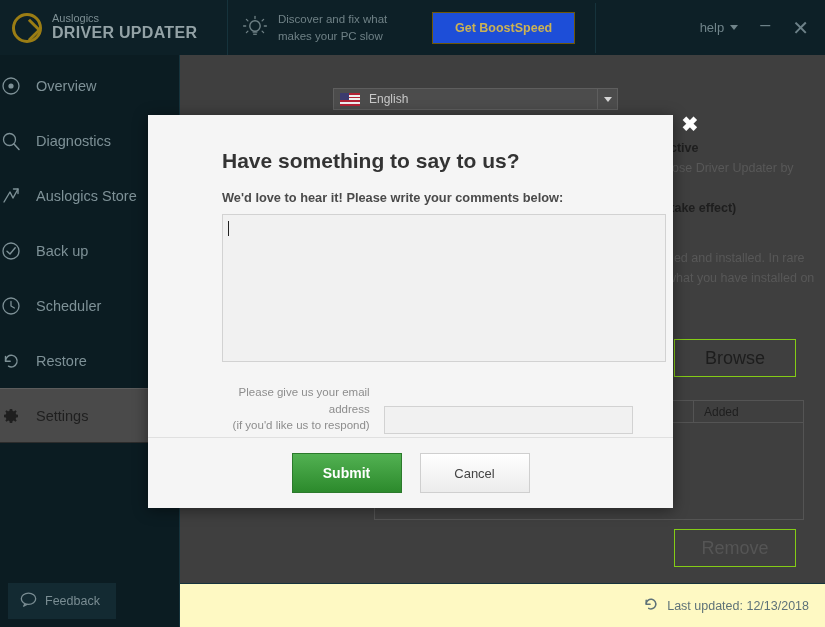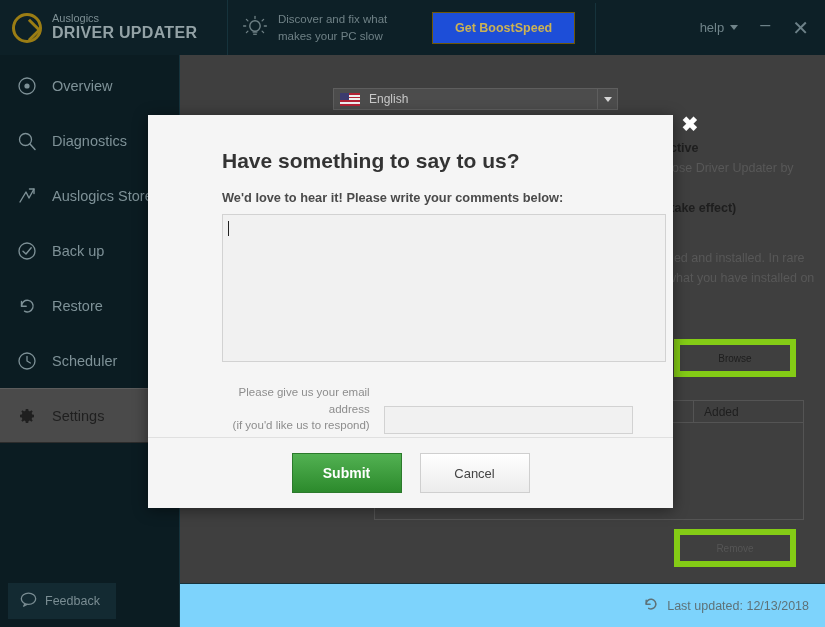--- a/index.html
+++ b/index.html
@@ -88,21 +88,21 @@
   
   .sidebar {
     position: absolute; left: 0; top: 55px;
     width: 180px; height: 572px;
     background: #0b1c22;
     border-right: 1px solid #16333c;
   }
   .nav { padding-top: 3px; }
   .nav-item {
     display: flex; align-items: center;
-    height: 55px; padding-left: 16px;
+    height: 55px; padding-left: 0;
     color: #7e9197; font-size: 14.5px;
     cursor: pointer;
   }
   .nav-item.active {
     background: #4a4a4a; color: #1f1f1f;
     border-top: 1px solid #5c5c5c;
     border-bottom: 1px solid #2c2c2c;
   }
   .nav-icon {
     width: 22px; height: 22px; flex: 0 0 auto;
@@ -160,22 +160,22 @@
     border-right: 4px solid transparent;
     border-top: 5px solid #d6d6d6;
   }
   .bg-text {
     position: absolute; color: #585858; font-size: 12.5px;
     white-space: nowrap;
   }
   .bg-text.bold { color: #1e1e1e; font-weight: bold; }
   .btn-ghost {
     position: absolute;
-    border: 6px solid #84cc16;
-    color: #1d1d1d; font-size: 10px;
+    border: 1px solid #84cc16;
+    color: #1d1d1d; font-size: 18px;
     display: flex; align-items: center; justify-content: center;
     cursor: pointer;
   }
   .btn-ghost.disabled { color: #555; }
   .table-box {
     position: absolute; left: 194px; top: 345px;
     width: 430px; height: 120px;
     border: 1px solid #545454;
   }
   .table-head {
@@ -186,21 +186,21 @@
     font-size: 12px; color: #1e1e1e;
     padding-left: 10px; height: 100%;
     display: flex; align-items: center;
   }
   .th.added { border-left: 1px solid #545454; width: 110px; }
 
   
   .statusbar {
     position: absolute; left: 180px; bottom: 0;
     width: 645px; height: 44px;
-    background: #7dd3fc;
+    background: #fef9c3;
     border-top: 1px solid #16333c;
     display: flex; align-items: center; justify-content: flex-end;
     padding-right: 16px; gap: 8px;
   }
   .status-text { font-size: 12.5px; color: #5e7278; }
 
   
   .modal {
     position: absolute; left: 148px; top: 115px;
     width: 525px; height: 393px;
@@ -357,35 +357,35 @@
             <circle cx="10" cy="10" r="8" fill="none" stroke="#7e9197" stroke-width="1.3"></circle>
             <path d="M6 10.2 L9 13 L14.2 6.8" fill="none" stroke="#7e9197" stroke-width="1.4" stroke-linecap="round" stroke-linejoin="round"></path>
           </svg>
         </span>
         <span>Back up</span>
       </div>
 
       <div class="nav-item">
         <span class="nav-icon">
           <svg width="20" height="20" viewBox="0 0 20 20">
+            <circle cx="10" cy="10" r="8" fill="none" stroke="#7e9197" stroke-width="1.3"></circle>
+            <path d="M10 5.5 L10 10 L13.4 12" fill="none" stroke="#7e9197" stroke-width="1.3" stroke-linecap="round" stroke-linejoin="round"></path>
+          </svg>
+        </span>
+        <span>Scheduler</span>
+      </div>
+
+      <div class="nav-item">
+        <span class="nav-icon">
+          <svg width="20" height="20" viewBox="0 0 20 20">
             <path d="M4.5 10 A5.8 5.8 0 1 1 7.5 15.2" fill="none" stroke="#7e9197" stroke-width="1.4" stroke-linecap="round"></path>
             <path d="M4.5 5.5 L4.5 10.3 L9.2 10.3" fill="none" stroke="#7e9197" stroke-width="1.4" stroke-linecap="round" stroke-linejoin="round"></path>
           </svg>
         </span>
         <span>Restore</span>
-      </div>
-
-      <div class="nav-item">
-        <span class="nav-icon">
-          <svg width="20" height="20" viewBox="0 0 20 20">
-            <circle cx="10" cy="10" r="8" fill="none" stroke="#7e9197" stroke-width="1.3"></circle>
-            <path d="M10 5.5 L10 10 L13.4 12" fill="none" stroke="#7e9197" stroke-width="1.3" stroke-linecap="round" stroke-linejoin="round"></path>
-          </svg>
-        </span>
-        <span>Scheduler</span>
       </div>
 
       <div class="nav-item active">
         <span class="nav-icon">
           <svg width="20" height="20" viewBox="0 0 20 20">
             <path fill="#1f1f1f" d="M10 6.4a3.6 3.6 0 1 0 0 7.2 3.6 3.6 0 0 0 0-7.2zm0 5.4a1.8 1.8 0 1 1 0-3.6 1.8 1.8 0 0 1 0 3.6z"></path>
             <path fill="#1f1f1f" d="M17 8.8l-1.8-.3a5.4 5.4 0 0 0-.6-1.4l1.1-1.5-1.3-1.3-1.5 1.1a5.4 5.4 0 0 0-1.4-.6L11.2 3H8.8l-.3 1.8a5.4 5.4 0 0 0-1.4.6L5.6 4.3 4.3 5.6l1.1 1.5a5.4 5.4 0 0 0-.6 1.4L3 8.8v2.4l1.8.3c.13.5.34.97.6 1.4l-1.1 1.5 1.3 1.3 1.5-1.1c.43.26.9.47 1.4.6l.3 1.8h2.4l.3-1.8c.5-.13.97-.34 1.4-.6l1.5 1.1 1.3-1.3-1.1-1.5c.26-.43.47-.9.6-1.4l1.8-.3z"></path>
           </svg>
         </span>
         <span>Settings</span>

